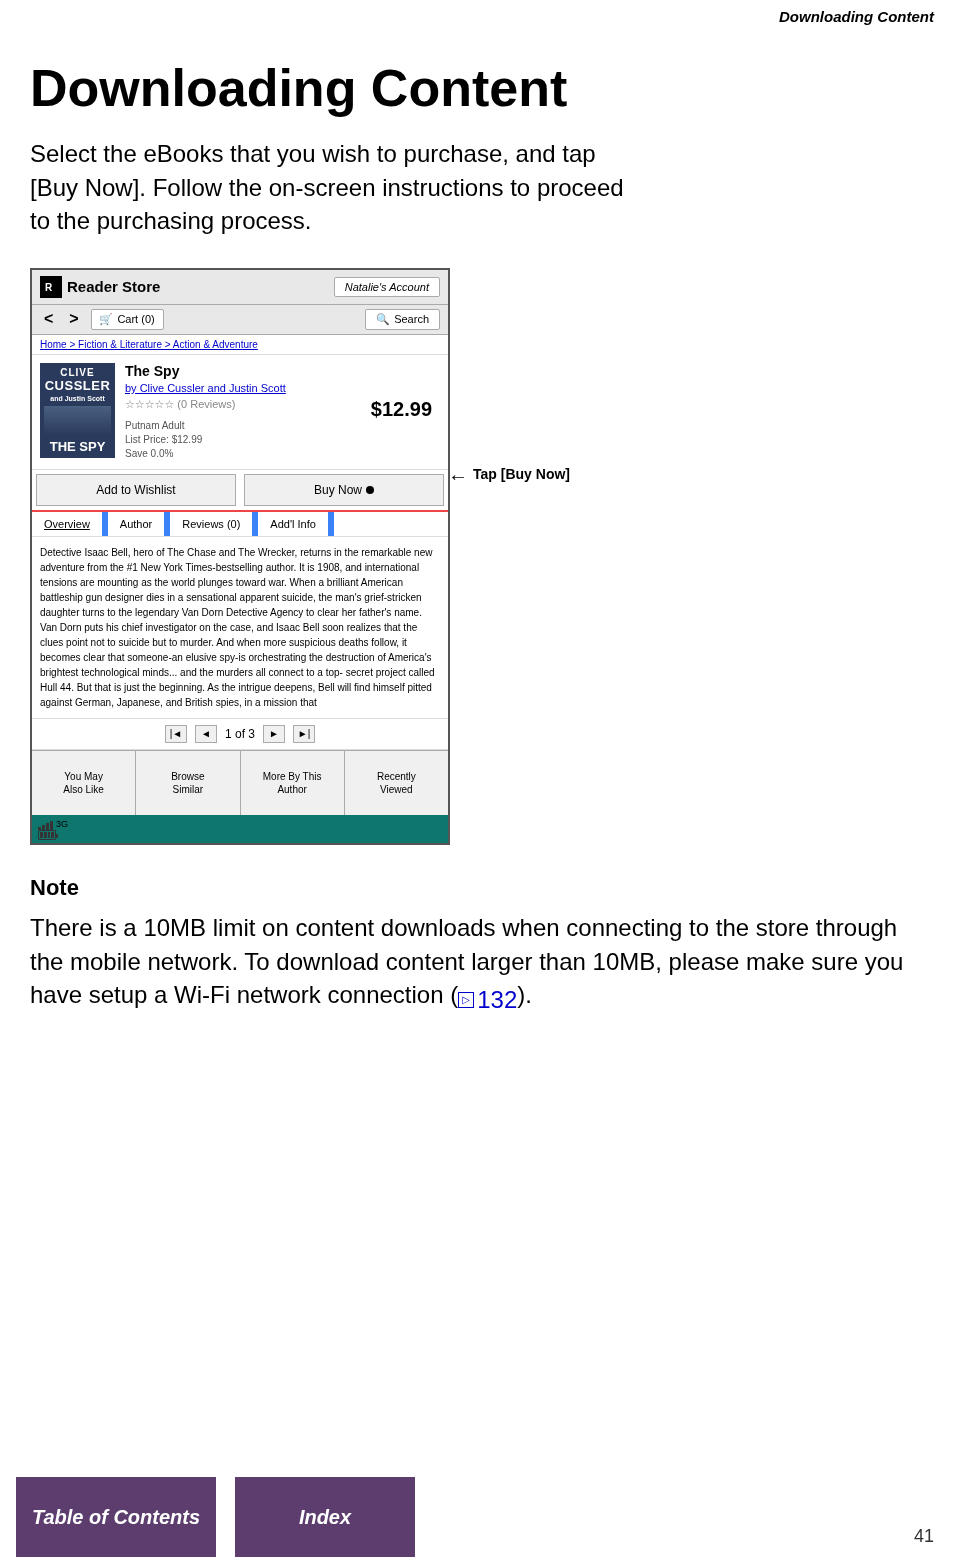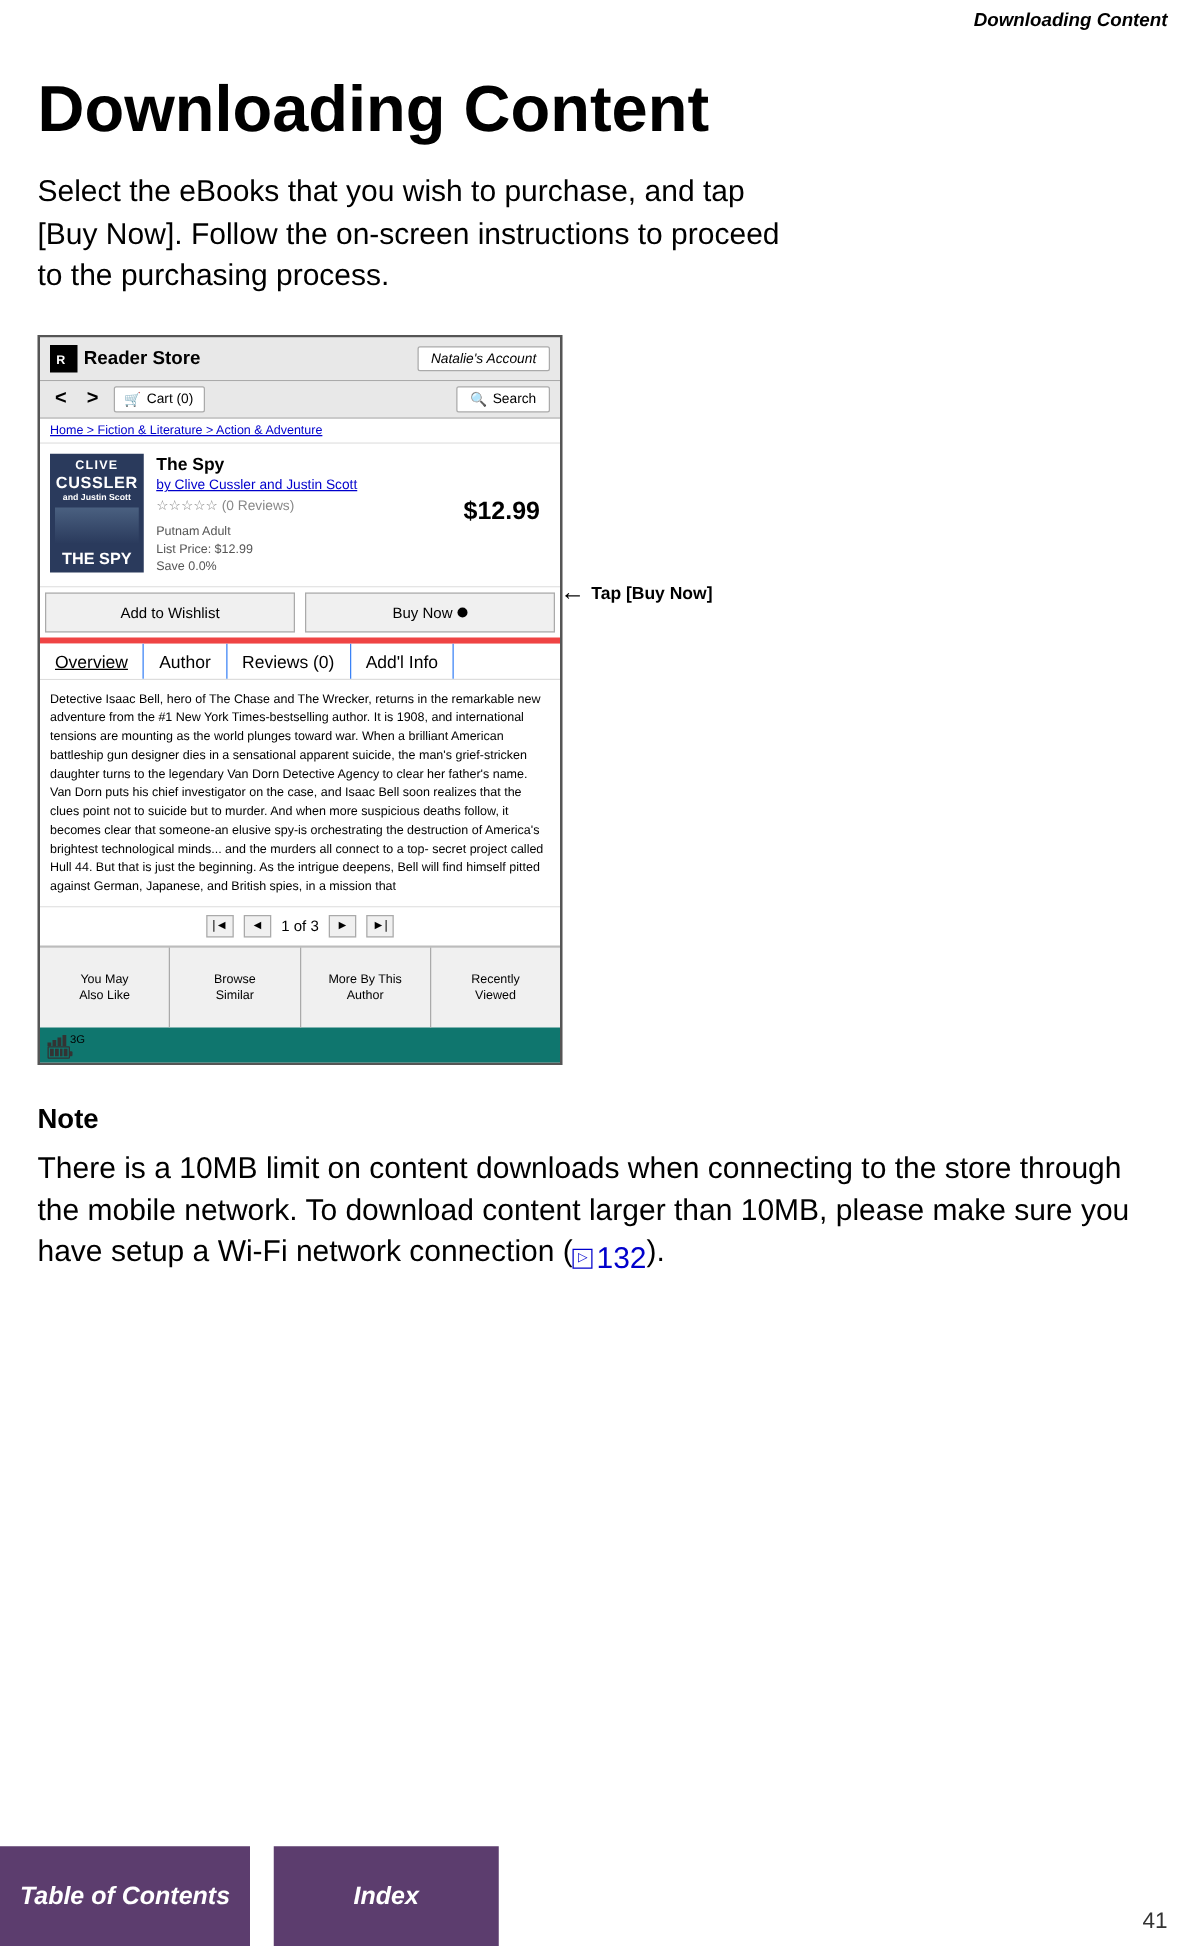--- a/index.html
+++ b/index.html
@@ -228,21 +228,21 @@
       font-size: 20px;
       font-weight: bold;
       color: #000;
       margin-left: auto;
       align-self: center;
     }
 
     
     .action-buttons {
       display: flex;
-      border-bottom: 5px solid #ef4444;
+      border-bottom: 2px solid #ef4444;
       background: #fff;
     }
 
     .action-btn-wishlist {
       flex: 1;
       padding: 8px;
       text-align: center;
       font-size: 12px;
       border-right: 1px solid #ddd;
       border: 1px solid #aaa;
@@ -288,23 +288,23 @@
 
     
     .content-tabs {
       display: flex;
       border-bottom: 1px solid #ddd;
       background: #fff;
     }
 
     .content-tab {
       padding: 6px 12px;
-      font-size: 14px;
-      cursor: pointer;
-      border-right: 1px solid #3b82f6;
+      font-size: 11px;
+      cursor: pointer;
+      border-right: 6px solid #3b82f6;
     }
 
     .content-tab.active {
       background: #fff;
       text-decoration: underline;
     }
 
     
     .book-description {
       background: #fff;
@@ -428,21 +428,21 @@
       text-align: center;
       line-height: 14px;
       font-size: 10px;
       color: #0000cc;
     }
 
     
     .bottom-nav {
       position: absolute;
       bottom: 0;
-      left: 0;
+      left: 16px;
       right: 0;
       height: 80px;
       display: flex;
     }
 
     .bottom-nav-toc {
       background: #5c3d6e;
       flex: 0 0 200px;
       display: flex;
       align-items: center;

